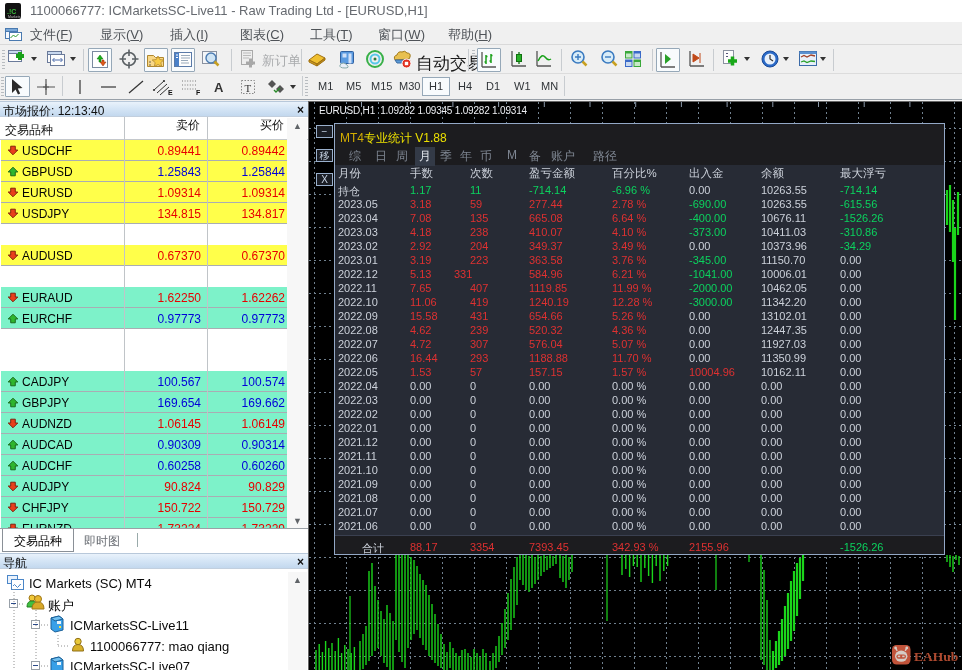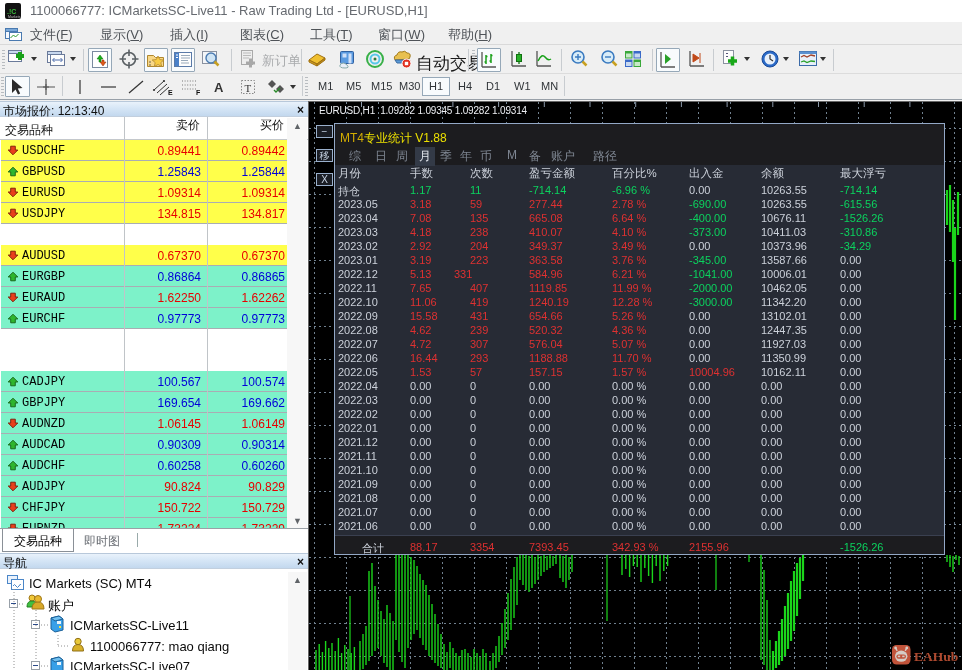--- a/index.html
+++ b/index.html
@@ -28,21 +28,21 @@
 #leftcol{position:absolute;left:0;top:101px;width:308px;height:569px;background:#fff;}
 .ptitle{position:absolute;left:0;width:308px;height:16px;
 background:linear-gradient(180deg,#e9f2fb 0%,#d6e6f6 45%,#c3d8ee 100%);
 border-top:1px solid #b8c8da;border-bottom:1px solid #c2cfde;}
 .ptitle .pt{position:absolute;left:3px;top:1px;font-size:12px;color:#111;}
 .pclose{position:absolute;right:4px;top:1px;font-size:12px;color:#111;font-weight:bold;}
 #mwheader{position:absolute;left:0;top:117px;width:308px;height:23px;background:#fff;border-bottom:1px solid #c4c8cc;}
 #mwheader .h1{position:absolute;left:5px;top:5px;font-size:12px;color:#111;}
 #mwheader .h2{position:absolute;font-size:12px;color:#111;}
 .mwrow{position:absolute;left:1px;width:286px;height:21px;border-bottom:1px solid #a9adb3;}
-.mwrow .sym{position:absolute;left:21px;top:3.5px;font-size:12px;color:#050505;font-family:Liberation Mono, monospace;}
+.mwrow .sym{position:absolute;left:21px;top:3.5px;font-size:12px;color:#050505;}
 .mwrow .bid{position:absolute;left:124px;width:76px;top:3.5px;font-size:12px;text-align:right;}
 .mwrow .ask{position:absolute;left:208px;width:76px;top:3.5px;font-size:12px;text-align:right;}
 .red{color:#e80000;}
 .blue{color:#0000d8;}
 .colsep{position:absolute;top:117px;width:1px;background:#c0c4c8;}
 .scrtrack{position:absolute;background:#f7f7f7;}
 .scrarrow{position:absolute;font-size:9px;color:#606468;}
 #mwtabs{position:absolute;left:0;top:528px;width:308px;height:25px;background:#fff;border-top:1px solid #9aa0a6;}
 #tabactive{position:absolute;left:2px;top:0px;width:72px;height:23px;background:#fff;border:1px solid #8a9097;border-top:none;font-size:12px;color:#000;text-align:center;padding-top:4px;}
 #tabidle{position:absolute;left:84px;top:4px;font-size:12px;color:#6a6e74;}
@@ -329,28 +329,20 @@
       <div class="bid red">134.815</div>
       <div class="ask red">134.817</div>
     </div>
 <div class="mwrow" style="top:245px;background:#ffff4a">
       <svg class="abs" style="left:6px;top:5px" width="12" height="11">
         <path d="M6 9.8 L1.2 5 H3.7 V1.2 H8.3 V5 H10.8 Z" fill="#e8401c" stroke="#7a1808" stroke-width="0.9"></path>
       </svg>
       <div class="sym">AUDUSD</div>
       <div class="bid red">0.67370</div>
       <div class="ask red">0.67370</div>
-    </div>
-<div class="mwrow" style="top:266px;background:#7df2c9">
-      <svg class="abs" style="left:6px;top:5px" width="12" height="11">
-        <path d="M6 1.2 L10.8 6 H8.3 V9.8 H3.7 V6 H1.2 Z" fill="#2fb52f" stroke="#156015" stroke-width="0.9"></path>
-      </svg>
-      <div class="sym">EURGBP</div>
-      <div class="bid blue">0.86864</div>
-      <div class="ask blue">0.86865</div>
     </div>
 <div class="mwrow" style="top:287px;background:#7df2c9">
       <svg class="abs" style="left:6px;top:5px" width="12" height="11">
         <path d="M6 9.8 L1.2 5 H3.7 V1.2 H8.3 V5 H10.8 Z" fill="#e8401c" stroke="#7a1808" stroke-width="0.9"></path>
       </svg>
       <div class="sym">EURAUD</div>
       <div class="bid red">1.62250</div>
       <div class="ask red">1.62262</div>
     </div>
 <div class="mwrow" style="top:308px;background:#7df2c9">
@@ -743,21 +735,21 @@
 <div class="scell sr" style="left:277px;top:116px">3.49 %</div>
 <div class="scell sw" style="left:354px;top:116px">0.00</div>
 <div class="scell sw" style="left:426px;top:116px">10373.96</div>
 <div class="scell sg" style="left:505px;top:116px">-34.29</div>
 <div class="scell sw" style="left:3px;top:130px">2023.01</div>
 <div class="scell sr" style="left:75px;top:130px">3.19</div>
 <div class="scell sr" style="left:135px;top:130px">223</div>
 <div class="scell sr" style="left:194px;top:130px">363.58</div>
 <div class="scell sr" style="left:277px;top:130px">3.76 %</div>
 <div class="scell sg" style="left:354px;top:130px">-345.00</div>
-<div class="scell sw" style="left:426px;top:130px">13587.66</div>
+<div class="scell sw" style="left:426px;top:130px">11150.70</div>
 <div class="scell sw" style="left:505px;top:130px">0.00</div>
 <div class="scell sw" style="left:3px;top:144px">2022.12</div>
 <div class="scell sr" style="left:75px;top:144px">5.13</div>
 <div class="scell sr" style="left:119px;top:144px">331</div>
 <div class="scell sr" style="left:194px;top:144px">584.96</div>
 <div class="scell sr" style="left:277px;top:144px">6.21 %</div>
 <div class="scell sg" style="left:354px;top:144px">-1041.00</div>
 <div class="scell sw" style="left:426px;top:144px">10006.01</div>
 <div class="scell sw" style="left:505px;top:144px">0.00</div>
 <div class="scell sw" style="left:3px;top:158px">2022.11</div>

